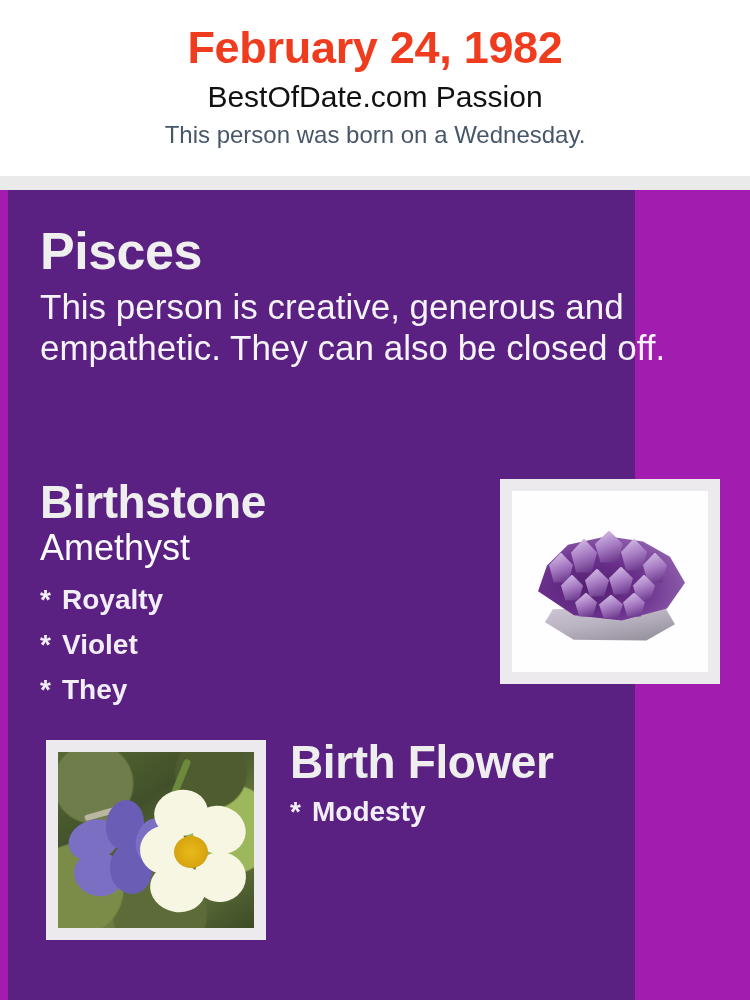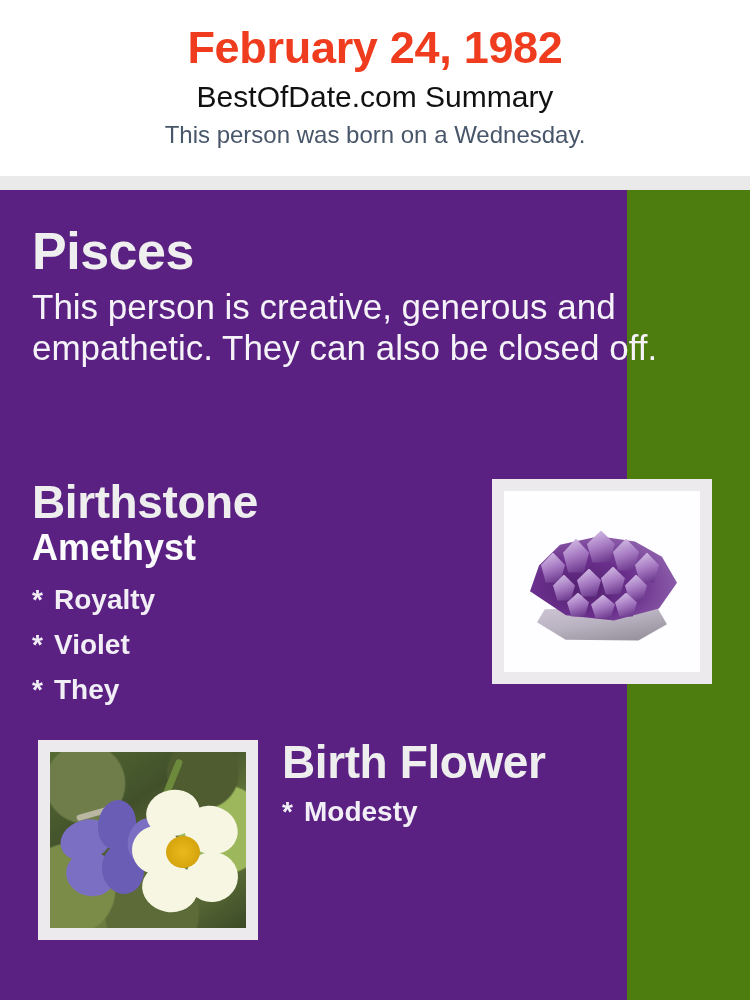--- a/index.html
+++ b/index.html
@@ -13,21 +13,21 @@
   body {
     font-family: "Liberation Sans", sans-serif;
     background: #ffffff;
     overflow: hidden;
   }
 
   .page {
     position: relative;
     width: 750px;
     height: 1000px;
-    background: #4d7c0f;
+    background: #a21caf;
     overflow: hidden;
   }
 
   
   .header {
     position: absolute;
     top: 0; left: 0;
     width: 750px;
     height: 176px;
     background: #ffffff;
@@ -63,21 +63,21 @@
     position: absolute;
     top: 176px; left: 0;
     width: 750px;
     height: 14px;
     background: #eaeaea;
   }
 
   
   .body-panel {
     position: absolute;
-    top: 190px; left: 0;
+    top: 190px; left: 8px;
     width: 627px;
     height: 810px;
     background: #5a2183;
   }
 
   
   .zodiac {
     position: absolute;
     top: 30px;
     left: 32px;
@@ -112,21 +112,21 @@
   .section-heading {
     font-size: 46px;
     font-weight: bold;
     color: #eeeeee;
     line-height: 54px;
     letter-spacing: -0.4px;
   }
 
   .section-sub {
     font-size: 36px;
-    font-weight: bold;
+    font-weight: normal;
     color: #fbfafc;
     line-height: 42px;
     margin-top: -2px;
   }
 
   .trait-list {
     list-style: none;
     margin-top: 8px;
   }
 
@@ -254,21 +254,21 @@
 
   .flower-block .trait-list { margin-top: 0; }
 </style>
 </head>
 <body>
 
 <div class="page">
 
   <div class="header">
     <div class="header-date">February 24, 1982</div>
-    <div class="header-site">BestOfDate.com Summary</div>
+    <div class="header-site">BestOfDate.com Passion</div>
     <div class="header-dayline">This person was born on a Wednesday.</div>
   </div>
   <div class="header-rule"></div>
 
   <div class="body-panel">
 
     <div class="zodiac">
       <div class="zodiac-name">Pisces</div>
       <div class="zodiac-desc">This person is creative, generous and empathetic. They can also be closed off.</div>
     </div>

